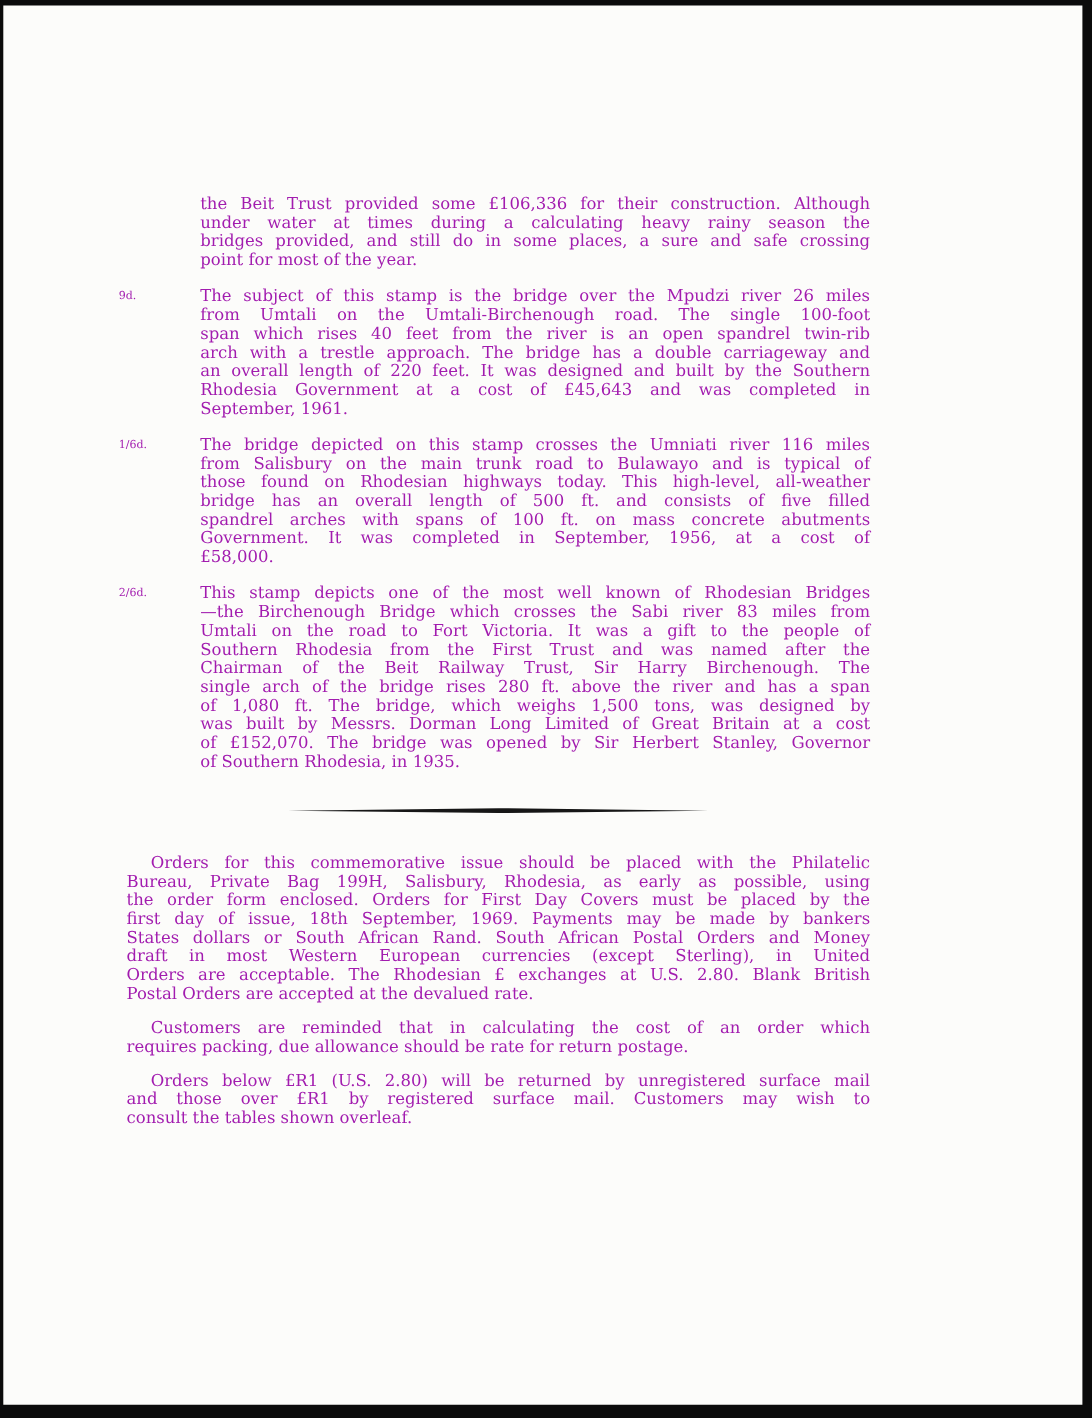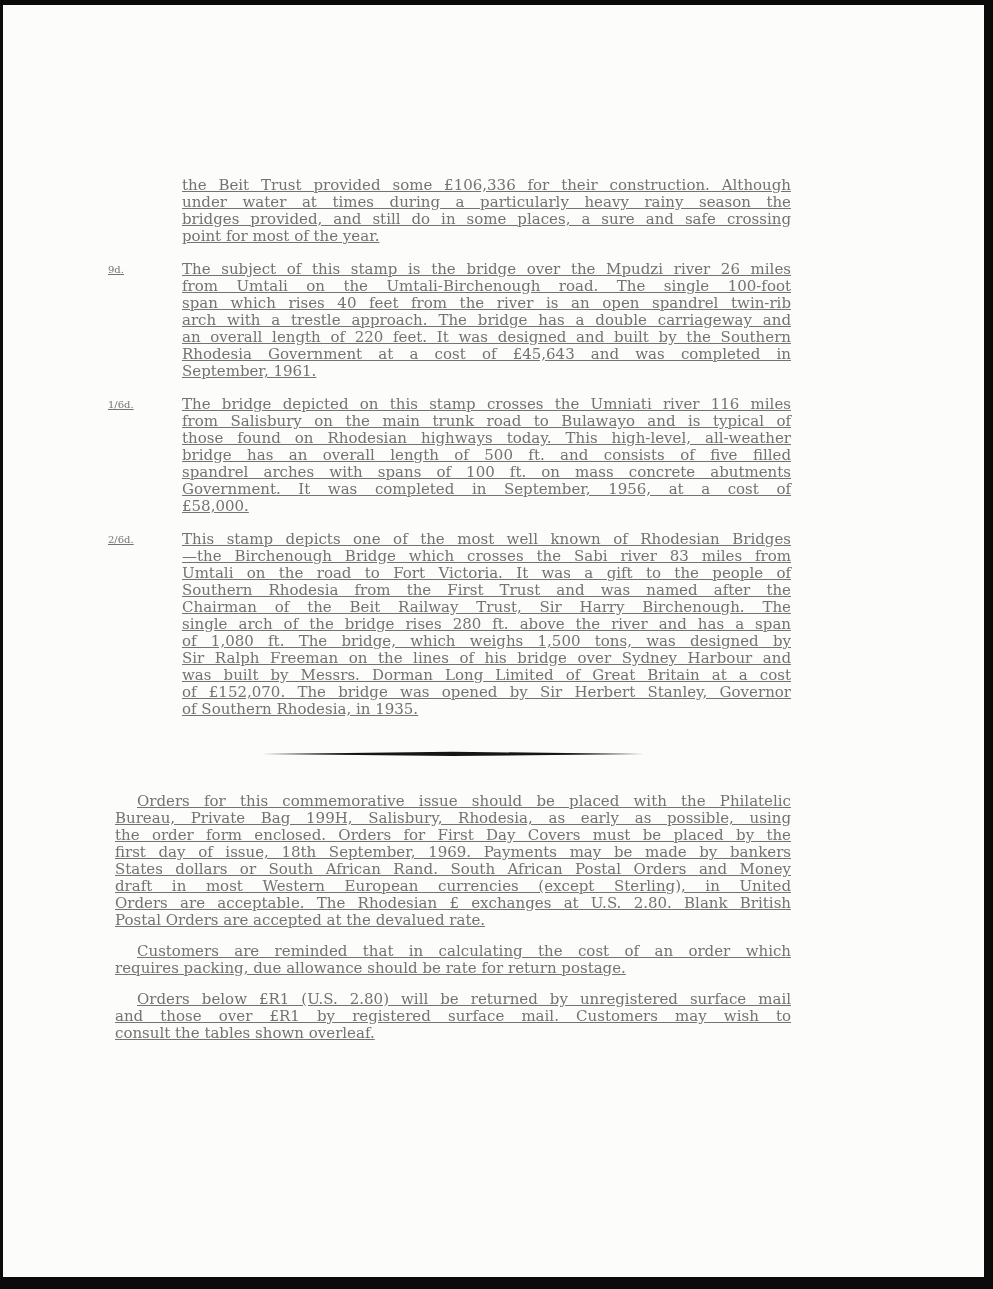--- a/index.html
+++ b/index.html
@@ -43,27 +43,27 @@
     text-align: center;
   }
   .ordering .para2 {
     margin: 0 193px 14px 112px;
   }
   .indent-first .line:first-child { text-indent: 22px; }
 </style>
 </head>
 <body>
 
-<div class="page" style="background: rgb(252, 252, 250); color: #737373; border-color: rgb(11, 11, 11); text-decoration: underline;">
+<div class="page" style="background: rgb(252, 252, 250); color: #a21caf; border-color: rgb(11, 11, 11);">
   <div class="content">
 
     <div class="para intro">
       <div class="lines">
           <div class="line">the Beit Trust provided some £106,336 for their construction. Although</div>
-          <div class="line">under water at times during a particularly heavy rainy season the</div>
+          <div class="line">under water at times during a calculating heavy rainy season the</div>
           <div class="line">bridges provided, and still do in some places, a sure and safe crossing</div>
           <div class="line">point for most of the year.</div>
         </div>
     </div>
 
     <div class="para labeled">
       <div class="plabel">9d.</div>
       <div class="lines">
           <div class="line">The subject of this stamp is the bridge over the Mpudzi river 26 miles</div>
           <div class="line">from Umtali on the Umtali-Birchenough road. The single 100-foot</div>
@@ -91,21 +91,20 @@
     <div class="para labeled">
       <div class="plabel">2/6d.</div>
       <div class="lines">
           <div class="line">This stamp depicts one of the most well known of Rhodesian Bridges</div>
           <div class="line">—the Birchenough Bridge which crosses the Sabi river 83 miles from</div>
           <div class="line">Umtali on the road to Fort Victoria. It was a gift to the people of</div>
           <div class="line">Southern Rhodesia from the First Trust and was named after the</div>
           <div class="line">Chairman of the Beit Railway Trust, Sir Harry Birchenough. The</div>
           <div class="line">single arch of the bridge rises 280 ft. above the river and has a span</div>
           <div class="line">of 1,080 ft. The bridge, which weighs 1,500 tons, was designed by</div>
-          <div class="line">Sir Ralph Freeman on the lines of his bridge over Sydney Harbour and</div>
           <div class="line">was built by Messrs. Dorman Long Limited of Great Britain at a cost</div>
           <div class="line">of £152,070. The bridge was opened by Sir Herbert Stanley, Governor</div>
           <div class="line">of Southern Rhodesia, in 1935.</div>
         </div>
     </div>
 
     <div class="divider-wrap">
       <svg width="382" height="6" viewBox="0 0 382 6" aria-hidden="true">
         <polygon points="0,3 191,0.7 382,3 191,5.1" fill="#161616"></polygon>
       </svg>

